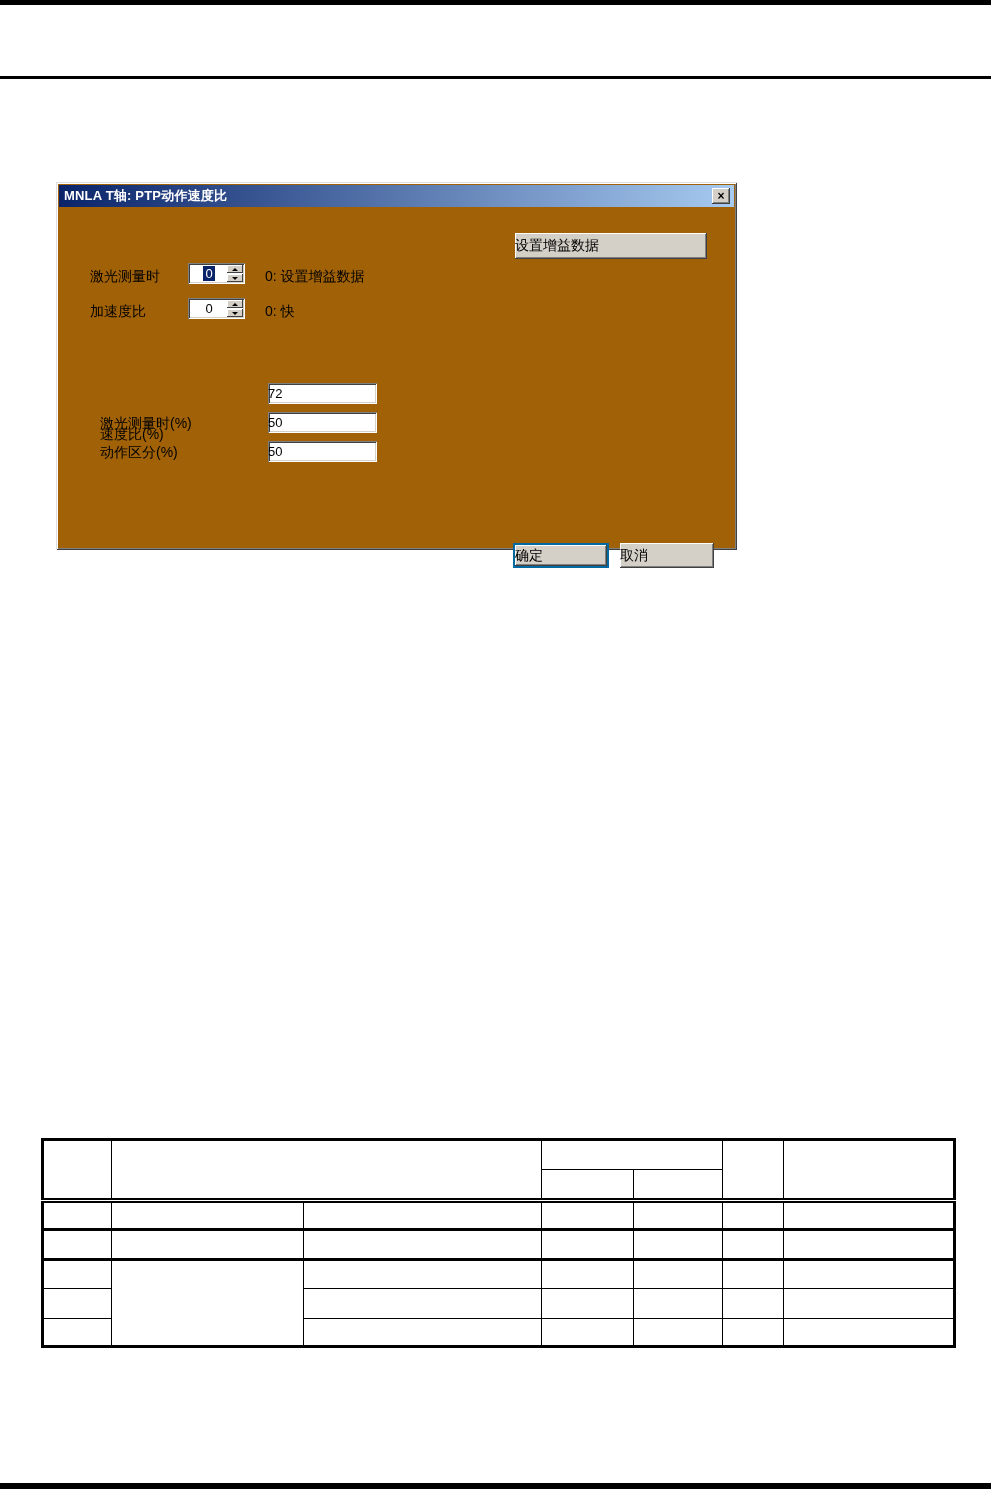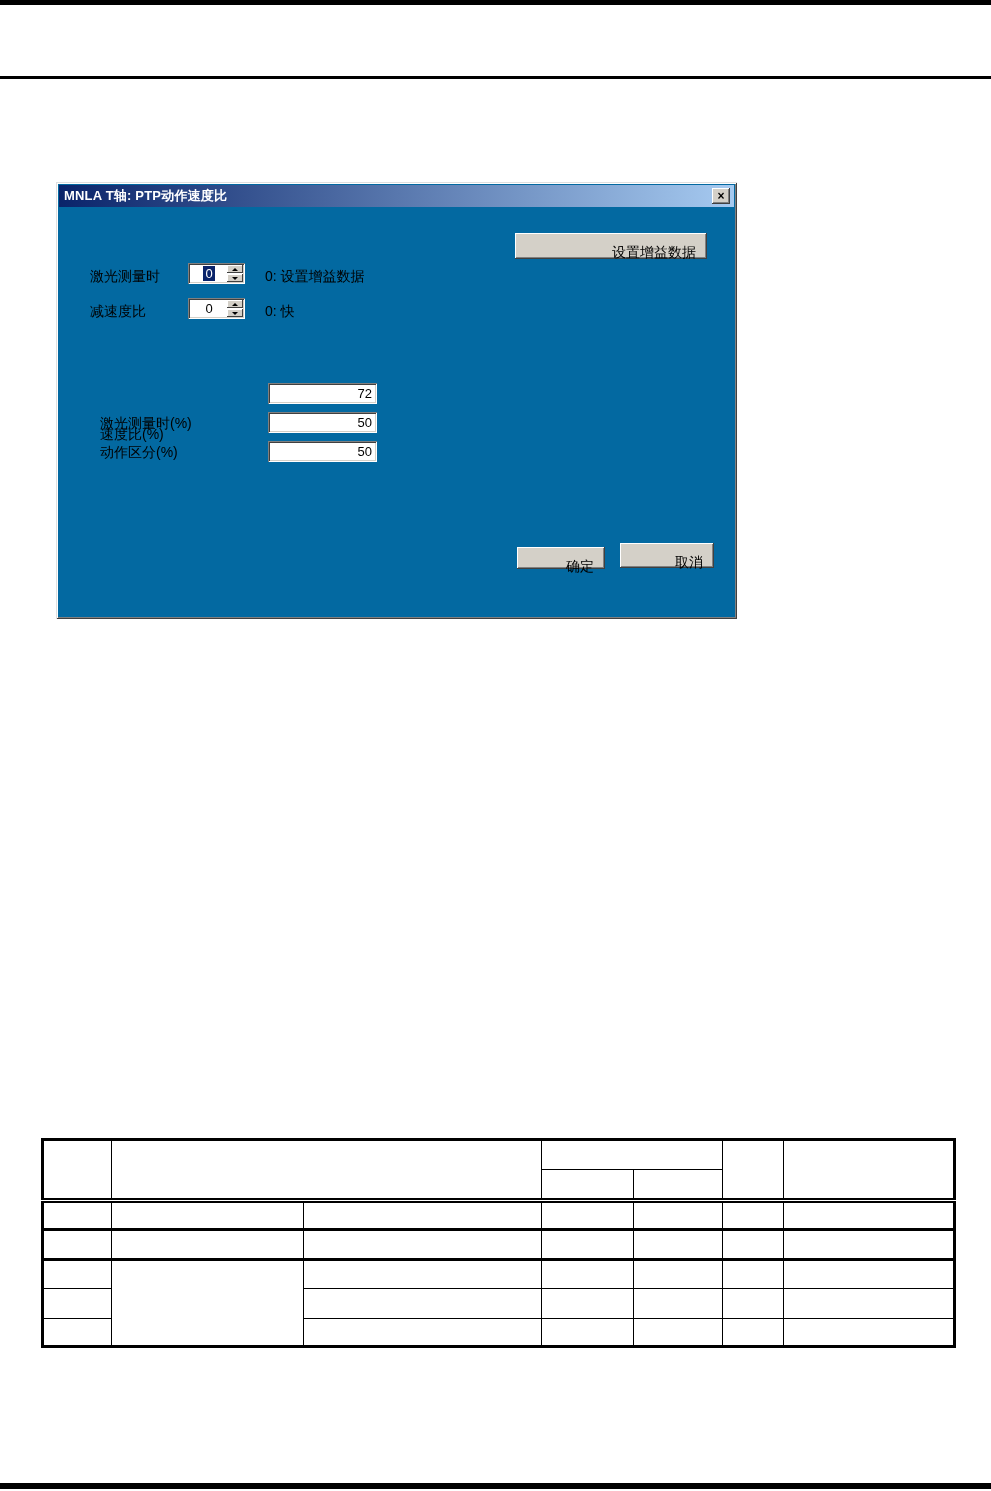--- a/index.html
+++ b/index.html
@@ -7,22 +7,22 @@
     width:991px; height:1491px; position:relative; background:#ffffff;
     font-family:"Liberation Sans","DejaVu Sans",sans-serif; overflow:hidden;
   }
   .rule { position:absolute; left:0; width:991px; background:#000; }
   .rule-top    { top:0;    height:5px; }
   .rule-header { top:76px; height:3px; }
   .rule-footer { top:1483px; height:6px; }
 
   
   .dialog {
-    position:absolute; left:56px; top:182px; width:681px; height:437px;
-    background:#0369a1;
+    position:absolute; left:56px; top:182px; width:681px; height:368px;
+    background:#a16207;
     box-shadow: inset 1px 1px 0 #dfdfdf, inset -1px -1px 0 #404040,
                 inset 2px 2px 0 #ffffff, inset -2px -2px 0 #808080;
   }
   .titlebar {
     position:absolute; left:3px; top:3px; right:3px; height:22px;
     background:linear-gradient(to right,#0a246a,#a6caf0);
     display:flex; align-items:center; padding-left:5px; box-sizing:border-box;
   }
   .title-text { color:#ffffff; font-weight:bold; font-size:13px; letter-spacing:0.2px; }
   .close-btn {
@@ -30,24 +30,24 @@
     background:#d4d0c8; border:none; padding:0; cursor:default;
     box-shadow: inset -1px -1px 0 #404040, inset 1px 1px 0 #ffffff,
                 inset -2px -2px 0 #808080, inset 2px 2px 0 #d4d0c8;
     font-size:12px; font-weight:bold; line-height:14px; text-align:center; color:#000;
   }
   .btn3d {
     position:absolute; background:#d4d0c8; border:none; color:#000;
     box-shadow: inset -1px -1px 0 #404040, inset 1px 1px 0 #ffffff,
                 inset -2px -2px 0 #808080, inset 2px 2px 0 #d4d0c8;
     font-family:"Liberation Sans","DejaVu Sans",sans-serif;
-    font-size:14px; text-align:right; padding:11px; cursor:default;
+    font-size:14px; text-align:left; padding:0; cursor:default;
   }
   .gain-btn { left:459px; top:51px; width:192px; height:26px; }
-  .ok-btn   { left:457px; top:361px; width:96px; height:25px; border:4px solid #0369a1; }
+  .ok-btn   { left:457px; top:361px; width:96px; height:25px; border:2px solid #0369a1; }
   .cancel-btn { left:564px; top:361px; width:94px; height:25px; }
 
   .dlg-label { position:absolute; font-size:14px; color:#000; white-space:nowrap; }
 
   .spinner {
     position:absolute; width:57px; height:21px; background:#ffffff;
     box-shadow: inset 1px 1px 0 #808080, inset -1px -1px 0 #ffffff,
                 inset 2px 2px 0 #404040, inset -2px -2px 0 #d4d0c8;
   }
   .spin-val-wrap { position:absolute; left:2px; top:2px; width:38px; height:17px;
@@ -59,21 +59,21 @@
     box-shadow: inset -1px -1px 0 #404040, inset 1px 1px 0 #ffffff;
     display:flex; align-items:center; justify-content:center;
   }
   .spin-btn + .spin-btn { margin-top:1px; }
   .arr { width:0; height:0; display:block; }
   .arr-up   { border-left:3px solid transparent; border-right:3px solid transparent; border-bottom:3px solid #000; }
   .arr-down { border-left:3px solid transparent; border-right:3px solid transparent; border-top:3px solid #000; }
 
   .field {
     position:absolute; left:212px; width:109px; height:21px; background:#ffffff;
-    border:none; box-sizing:border-box; padding:0 5px 0 0; text-align:right;
+    border:none; box-sizing:border-box; padding:0 5px 0 0; 
     font-family:"Liberation Sans","DejaVu Sans",sans-serif; font-size:13px; color:#000;
     box-shadow: inset 1px 1px 0 #808080, inset -1px -1px 0 #ffffff,
                 inset 2px 2px 0 #404040, inset -2px -2px 0 #d4d0c8;
   }
 
   
   .doc-table {
     position:absolute; left:41px; top:1138px; width:912px;
     border-collapse:collapse; table-layout:fixed; border:3px solid #000;
   }
@@ -109,21 +109,21 @@
       <span class="spin-btn">
           <i class="arr arr-up"></i>
         </span>
       <span class="spin-btn">
           <i class="arr arr-down"></i>
         </span>
     </span>
   </div>
   <span class="dlg-label" style="left:209px; top:86px;">0: 设置增益数据</span>
 
-  <span class="dlg-label" style="left:34px; top:121px;">减速度比</span>
+  <span class="dlg-label" style="left:34px; top:121px;">加速度比</span>
   <div class="spinner" style="left:132px; top:116px;">
     <span class="spin-val-wrap">
         <span class="spin-val">0</span>
       </span>
     <span class="spin-btns">
       <span class="spin-btn">
           <i class="arr arr-up"></i>
         </span>
       <span class="spin-btn">
           <i class="arr arr-down"></i>

